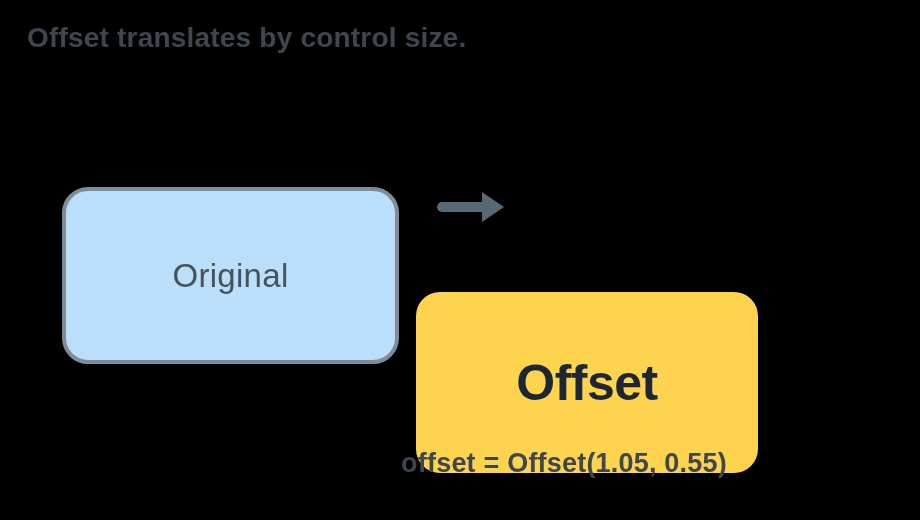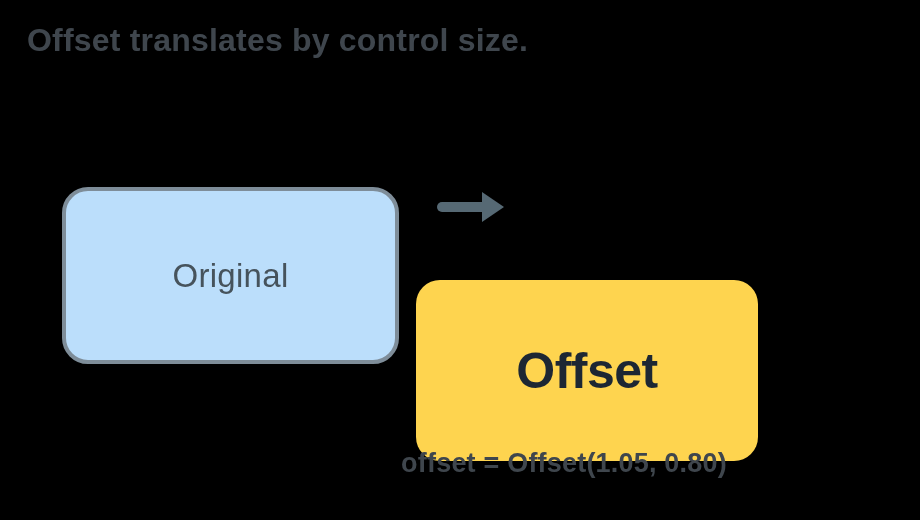--- a/index.html
+++ b/index.html
@@ -22,21 +22,21 @@
     width: 920px;
     height: 520px;
     background: var(--background);
     overflow: hidden;
   }
 
   .title {
     position: absolute;
     left: 27px;
     top: 22px;
-    font-size: 32px;
+    font-size: 28px;
     font-weight: 600;
     letter-spacing: 0.2px;
     color: var(--title-text);
     white-space: nowrap;
   }
 
   .box {
     position: absolute;
     display: flex;
     align-items: center;
@@ -55,21 +55,21 @@
   }
   .box-original .label {
     font-size: 33px;
     font-weight: 400;
     color: var(--original-text);
     letter-spacing: 0.3px;
   }
 
   .box-offset {
     left: 416px;
-    top: 234px;
+    top: 246px;
     width: 342px;
     height: 181px;
     background: var(--offset-fill);
     border-radius: 24px;
   }
   .box-offset .label {
     font-size: 50px;
     font-weight: 700;
     color: var(--offset-text);
     letter-spacing: -0.5px;
@@ -109,15 +109,15 @@
 
   <svg class="arrow" viewBox="0 0 70 30" aria-hidden="true">
     <line x1="7" y1="15" x2="48" y2="15" stroke="var(--arrow)" stroke-width="10" stroke-linecap="round"></line>
     <polygon points="47,0 47,30 69,15" fill="var(--arrow)"></polygon>
   </svg>
 
   <div class="box box-offset">
     <span class="label">Offset</span>
   </div>
 
-  <div class="caption">offset = Offset(1.05, 0.80)</div>
+  <div class="caption">offset = Offset(1.05, 0.55)</div>
 
 </div>
 
 </body></html>

